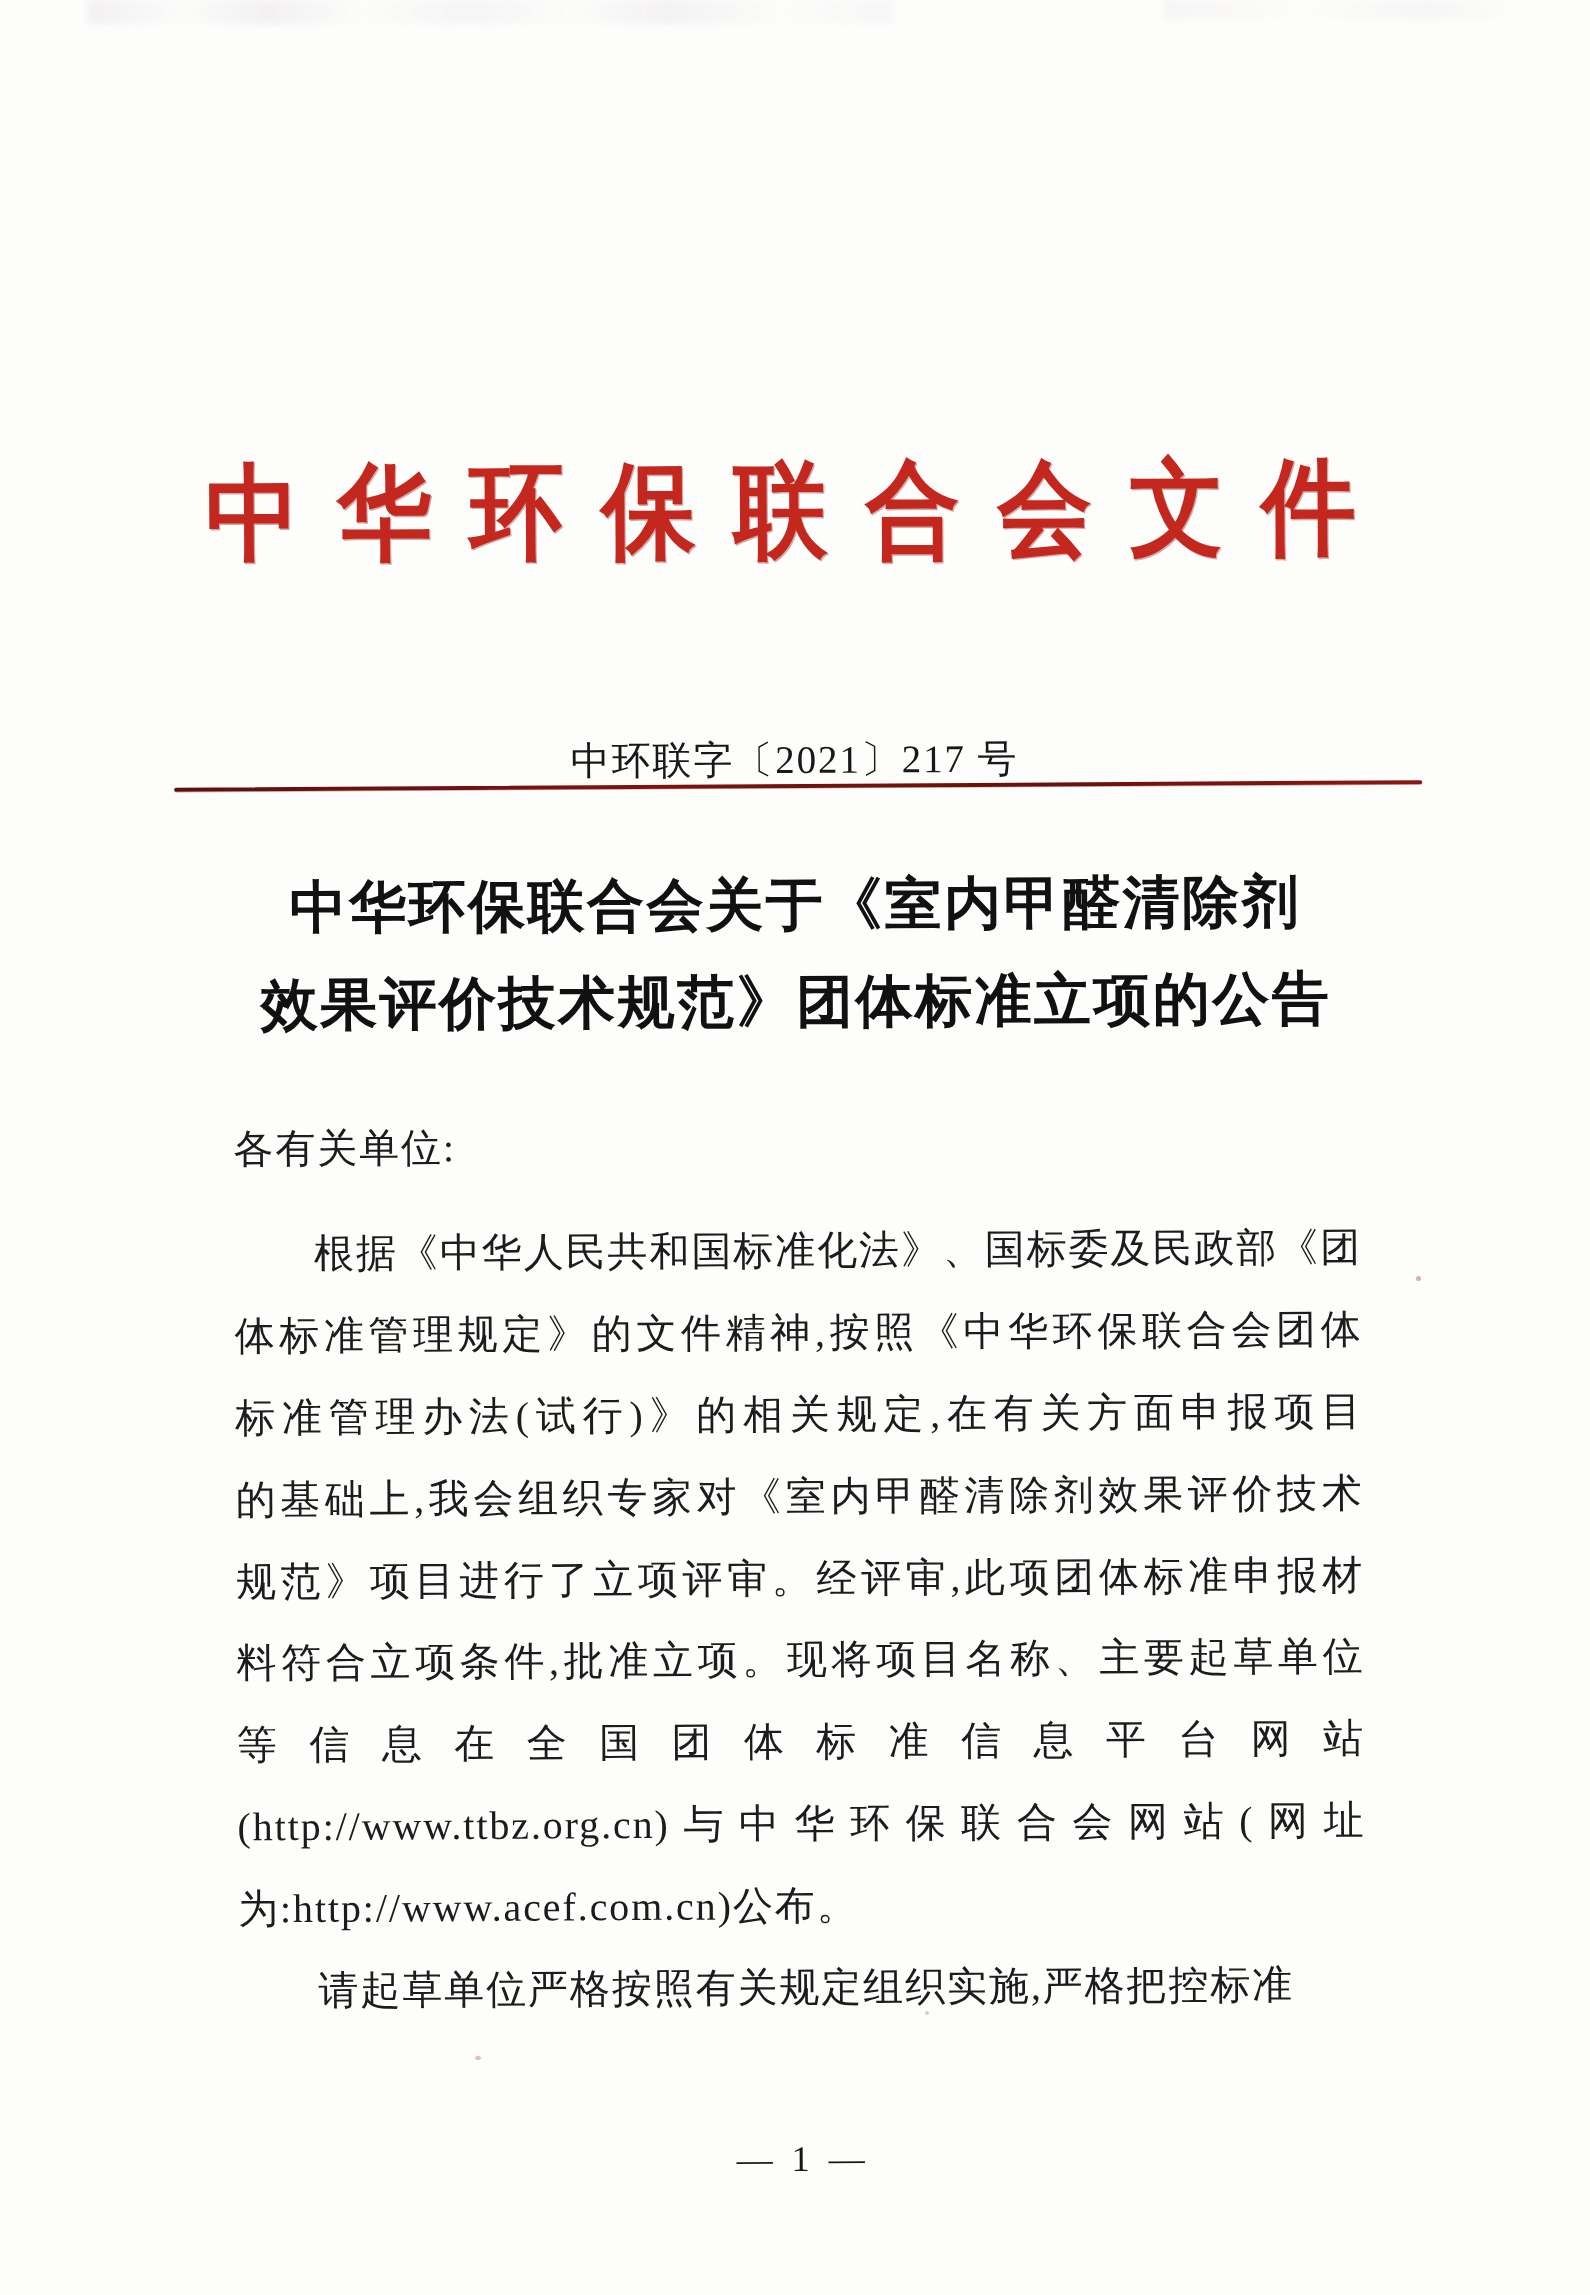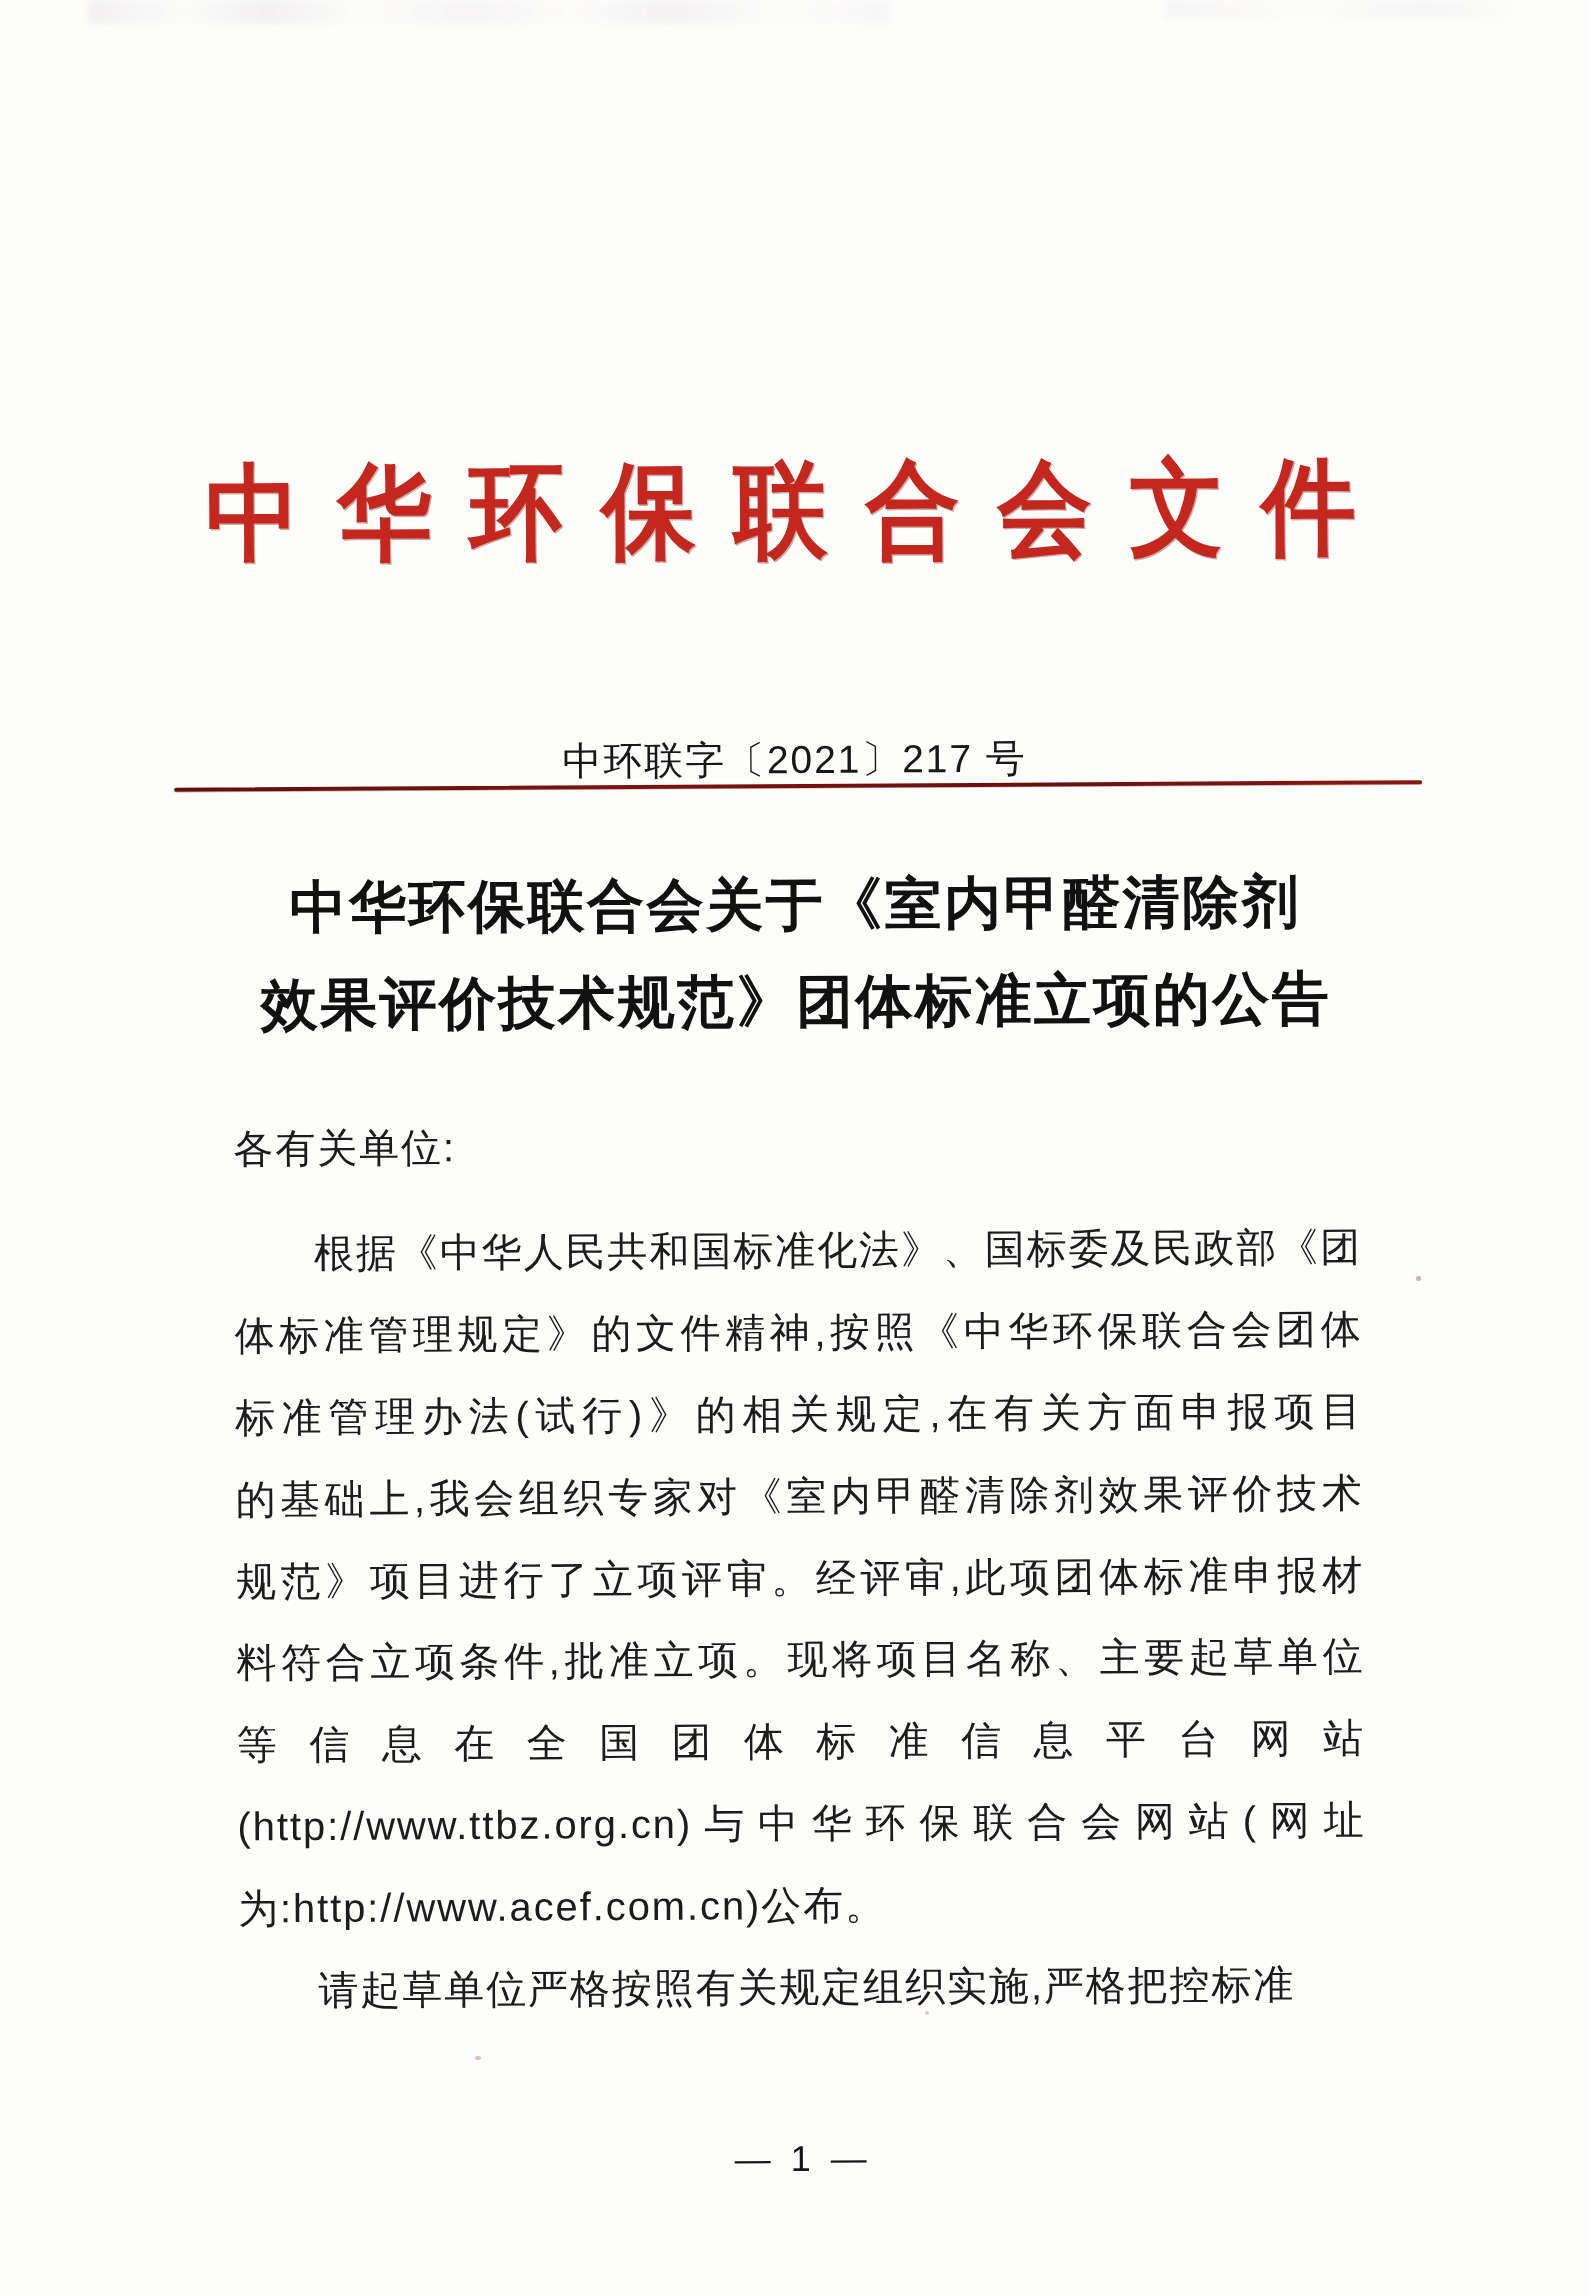--- a/index.html
+++ b/index.html
@@ -7,21 +7,21 @@
     padding: 0;
     background: #e8e8e8;
   }
   .page {
     position: relative;
     width: 1591px;
     height: 2295px;
     margin: 0 auto;
     background: #fdfdfb;
     overflow: hidden;
-    font-family: Liberation Sans, sans-serif;
+    font-family: Liberation Serif, serif;
     color: var(--text-black, #1a1a1a);
   }
   
   .scan-artifact-top {
     position: absolute;
     left: 88px; top: 0; width: 805px; height: 24px;
     background: linear-gradient(90deg,
       rgba(190,175,195,.30) 0%, rgba(235,225,235,.10) 12%,
       rgba(185,170,190,.28) 22%, rgba(240,232,240,.08) 34%,
       rgba(200,185,205,.22) 47%, rgba(238,230,238,.10) 60%,

